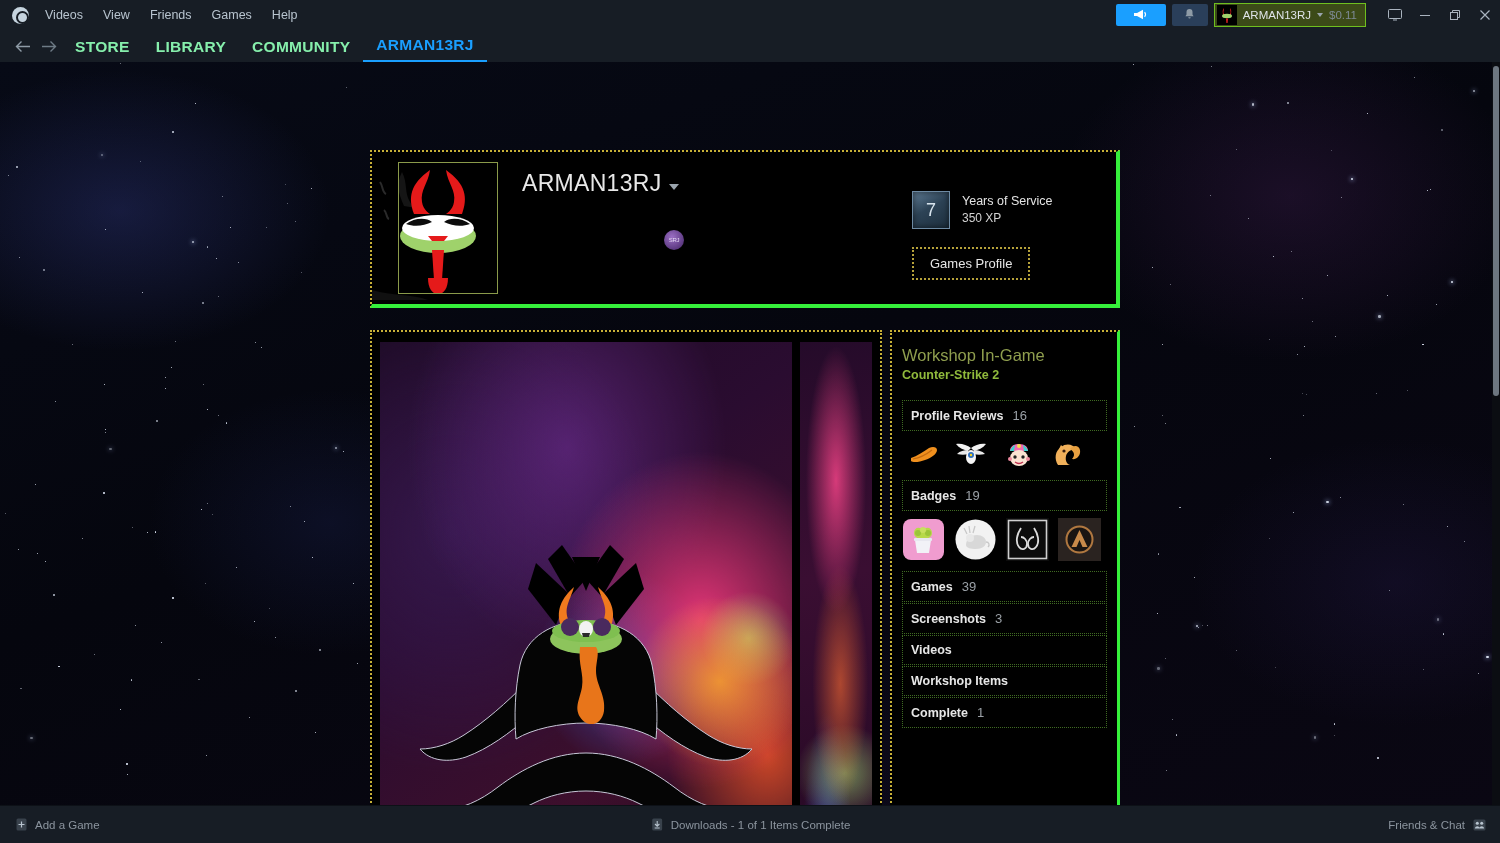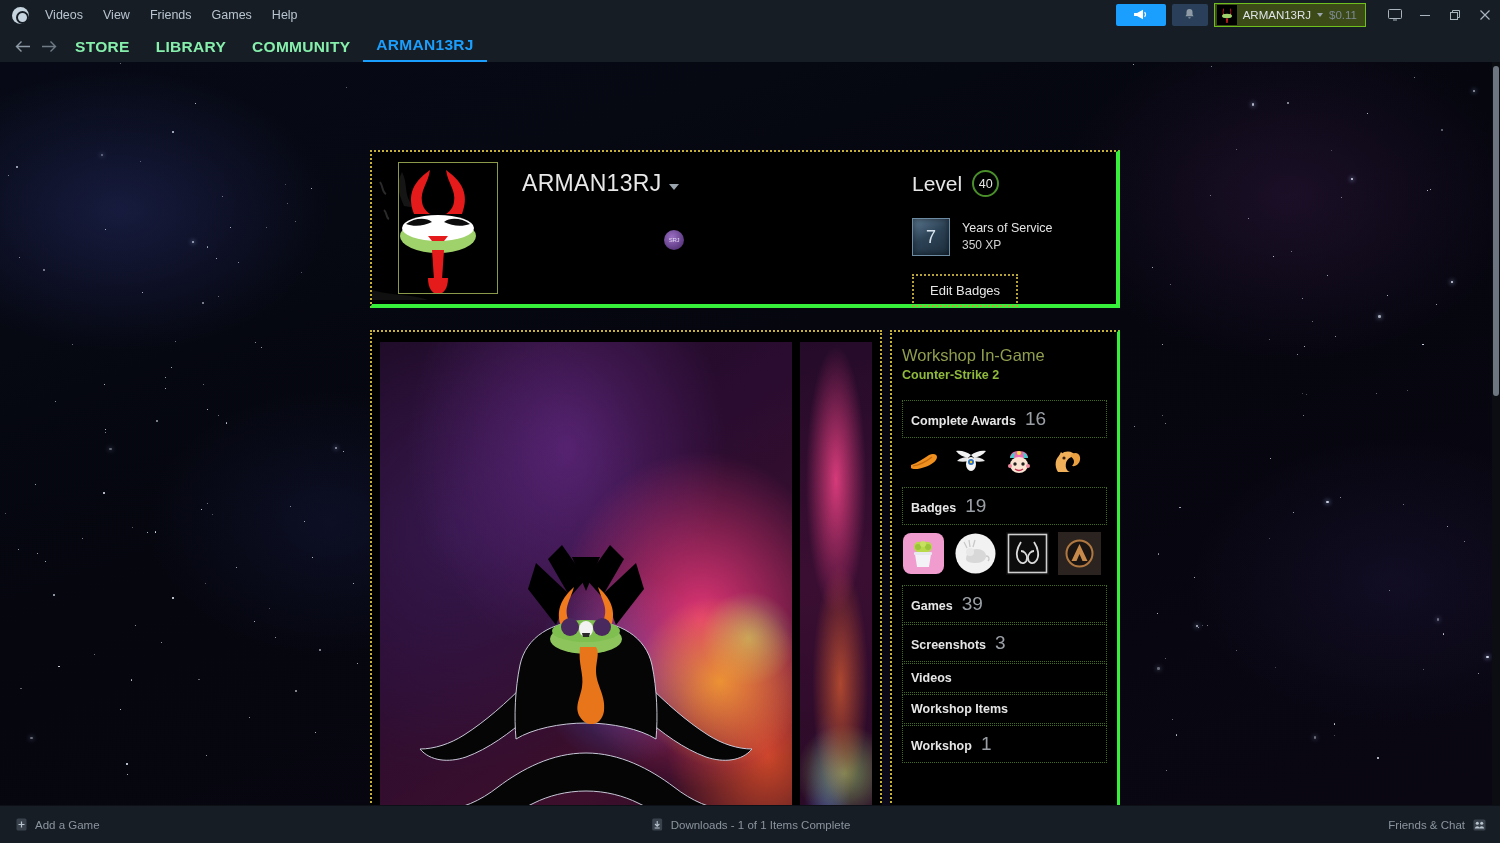--- a/index.html
+++ b/index.html
@@ -333,21 +333,21 @@
     margin-bottom: 18px;
   }
   .side-row {
     border: 1px dotted #3f6a22;
     padding: 7px 8px;
     display: flex; align-items: baseline; gap: 9px;
     margin-bottom: 1px;
     min-height: 30px;
   }
   .side-row-label { color: #e6e6e6; font-size: 12.5px; font-weight: bold; }
-  .side-row-count { color: #9aa0a6; font-size: 19px; font-weight: normal; }
+  .side-row-count { color: #9aa0a6; font-size: 13px; font-weight: normal; }
   .icon-row {
     display: flex; gap: 14px; align-items: center;
     padding: 6px 4px 8px 4px;
   }
   .award-ico {
     width: 34px; height: 34px;
     display: flex; align-items: center; justify-content: center;
   }
   .badge-row { display: flex; gap: 9px; padding: 6px 0 10px 0; }
   .badge-ico {
@@ -674,32 +674,28 @@
           <div class="persona">
             <span class="persona-name">ARMAN13RJ</span>
             <span class="persona-caret"></span>
           </div>
           <div class="persona-badge">
             <span>SRJ</span>
           </div>
         </div>
 
         <div class="hdr-right">
-          <div class="level-row">
-            <span class="level-word">Level</span>
-            <span class="level-circle">40</span>
-          </div>
           <div class="yos-row">
             <div class="yos-badge">7</div>
             <div class="yos-txt">
               <div class="yos-title">Years of Service</div>
               <div class="yos-xp">350 XP</div>
             </div>
           </div>
-          <div class="edit-profile">Edit Badges</div>
+          <div class="edit-profile">Games Profile</div>
         </div>
       </div>
 
       <div class="lower">
 
         <div class="showcase">
           <div class="showcase-inner">
             <div class="panel panel-main">
               <div class="nebula"></div>
               <div class="figure">
@@ -736,21 +732,21 @@
               <div class="nebula-side"></div>
             </div>
           </div>
         </div>
 
         <div class="side">
           <div class="ingame-title">Workshop In-Game</div>
           <div class="ingame-game">Counter-Strike 2</div>
 
           <div class="side-row">
-            <span class="side-row-label">Complete Awards</span>
+            <span class="side-row-label">Profile Reviews</span>
             <span class="side-row-count">16</span>
           </div>
           <div class="icon-row">
             <span class="award-ico">
               <svg width="30" height="26" viewBox="0 0 30 26">
                   <path d="M3 16c6-2 12-6 18-10 4-2 8-1 8 2 0 4-6 8-12 10-5 2-12 3-14 1z" fill="#f0901e"></path>
                   <path d="M5 17c6-1 14-5 19-9" stroke="#c46b10" stroke-width="1.2" fill="none"></path>
                 </svg>
             </span>
             <span class="award-ico">
@@ -840,21 +836,21 @@
           </div>
           <div class="side-row">
             <span class="side-row-label">Videos</span>
             <span class="side-row-count"></span>
           </div>
           <div class="side-row">
             <span class="side-row-label">Workshop Items</span>
             <span class="side-row-count"></span>
           </div>
           <div class="side-row">
-            <span class="side-row-label">Workshop</span>
+            <span class="side-row-label">Complete</span>
             <span class="side-row-count">1</span>
           </div>
         </div>
       </div>
     </div>
 
     <div class="vscroll">
       <div class="thumb"></div>
     </div>
   </div>

